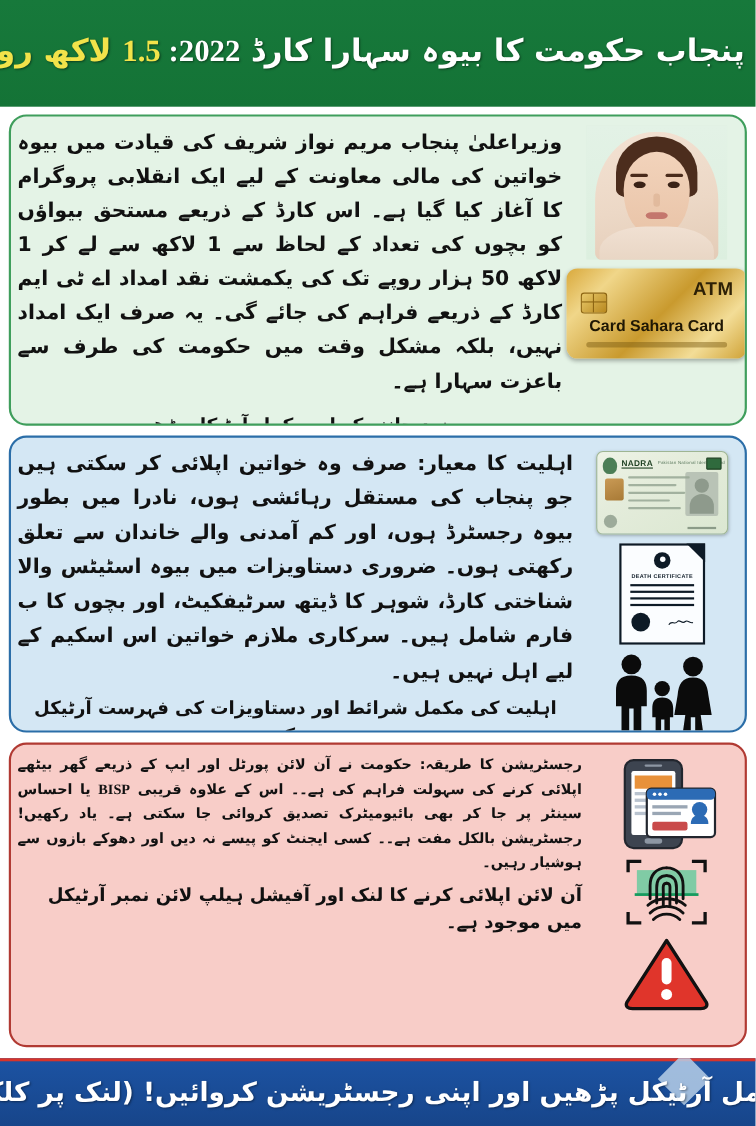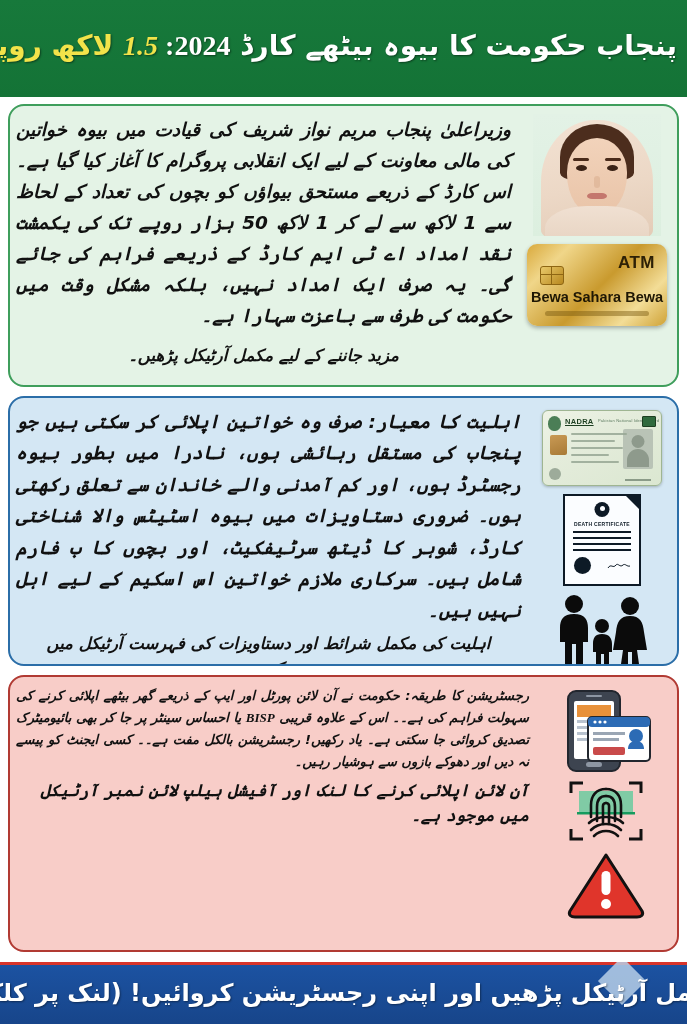--- a/index.html
+++ b/index.html
@@ -46,21 +46,21 @@
   .header-line {
     color: #ffffff;
     font-weight: bold;
     font-size: 28px;
     line-height: 1.38;
     letter-spacing: 0px;
     text-shadow: 1px 1px 2px rgba(0,0,0,.45);
     white-space: nowrap;
   }
   .header-line .num-white { color: #ffffff; }
-  .header-line .num-yellow { color: #f2e34a; font-style: italic; }
+  .header-line .num-yellow { color: #f2e34a; }
   .header-line .hl-yellow { color: #f2e34a; }
 
   
   .cards {
     flex: 1 1 auto;
     padding: 7px 8px 4px 8px;
     box-sizing: border-box;
     display: flex;
     flex-direction: column;
     gap: 9px;
@@ -109,21 +109,20 @@
 
   .card-text {
     flex: 1 1 auto;
     padding: 8px 8px 6px 6px;
     box-sizing: border-box;
     direction: rtl;
     text-align: right;
     display: flex;
     flex-direction: column;
     justify-content: flex-start;
-    font-style: italic;
   }
   .urdu-body {
     color: #111111;
     font-weight: bold;
     font-size: 18.5px;
     line-height: 1.72;
     text-align: justify;
     text-align-last: right;
   }
   .card-green .urdu-body { font-size: 18.5px; line-height: 1.68; }
@@ -199,21 +198,21 @@
   .p-mouth { position:absolute; top:79px; left:50%; transform:translateX(-50%); width:20px; height:6px; background:#c4776d; border-radius:10px/6px; }
   .p-chest {
     position:absolute; left:50%; bottom:-4px; transform:translateX(-50%);
     width: 104px; height: 34px;
     background: linear-gradient(180deg,#f0e0d2 0%, #e8d5c3 100%);
     border-radius: 42px 42px 0 0 / 22px 22px 0 0;
   }
 
   
   .atm-card {
-    width: 140px;
+    width: 164px;
     height: 82px;
     border-radius: 10px;
     background: linear-gradient(135deg,#d9a93c 0%, #f0d689 20%, #c99a2e 52%, #f3dd97 78%, #cfa236 100%);
     box-shadow: 0 2px 4px rgba(0,0,0,.3);
     position: relative;
     margin-top: 8px;
     flex: 0 0 auto;
     direction: ltr;
   }
   .atm-chip {
@@ -428,21 +427,21 @@
     position:absolute; left:0; right:0; top:0; height:3px; background:#d8342a;
   }
 </style>
 </head>
 <body>
 
 <div class="poster">
 
   <div class="header">
     <div class="header-lines">
-      <div class="header-line"><span>پنجاب حکومت کا بیوہ بیٹھے کارڈ </span><span class="latin num-white">2024</span><span class="latin num-white">: </span><span class="latin num-yellow">1.5</span><span class="hl-yellow"> لاکھ روپے</span></div>
+      <div class="header-line"><span>پنجاب حکومت کا بیوہ سہارا کارڈ </span><span class="latin num-white">2022</span><span class="latin num-white">: </span><span class="latin num-yellow">1.5</span><span class="hl-yellow"> لاکھ روپے</span></div>
     </div>
   </div>
 
   <div class="cards">
 
     <div class="card card-green">
       <div class="card-icons">
 
         <div class="portrait-wrap">
           <div class="portrait">
@@ -456,21 +455,21 @@
             <div class="p-eye r"></div>
             <div class="p-nose"></div>
             <div class="p-mouth"></div>
             <div class="p-chest"></div>
           </div>
         </div>
 
         <div class="atm-card">
           <div class="atm-chip"></div>
           <div class="atm-label">ATM</div>
-          <div class="atm-name">Bewa Sahara Bewa</div>
+          <div class="atm-name">Card Sahara Card</div>
           <div class="atm-stripe"></div>
         </div>
 
       </div>
       <div class="card-text">
         <div class="urdu-body">وزیراعلیٰ پنجاب مریم نواز شریف کی قیادت میں بیوہ خواتین کی مالی معاونت کے لیے ایک انقلابی پروگرام کا آغاز کیا گیا ہے۔ اس کارڈ کے ذریعے مستحق بیواؤں کو بچوں کی تعداد کے لحاظ سے 1 لاکھ سے لے کر 1 لاکھ 50 ہزار روپے تک کی یکمشت نقد امداد اے ٹی ایم کارڈ کے ذریعے فراہم کی جائے گی۔ یہ صرف ایک امداد نہیں، بلکہ مشکل وقت میں حکومت کی طرف سے باعزت سہارا ہے۔</div>
         <div class="urdu-footnote">مزید جاننے کے لیے مکمل آرٹیکل پڑھیں۔</div>
       </div>
     </div>
 

